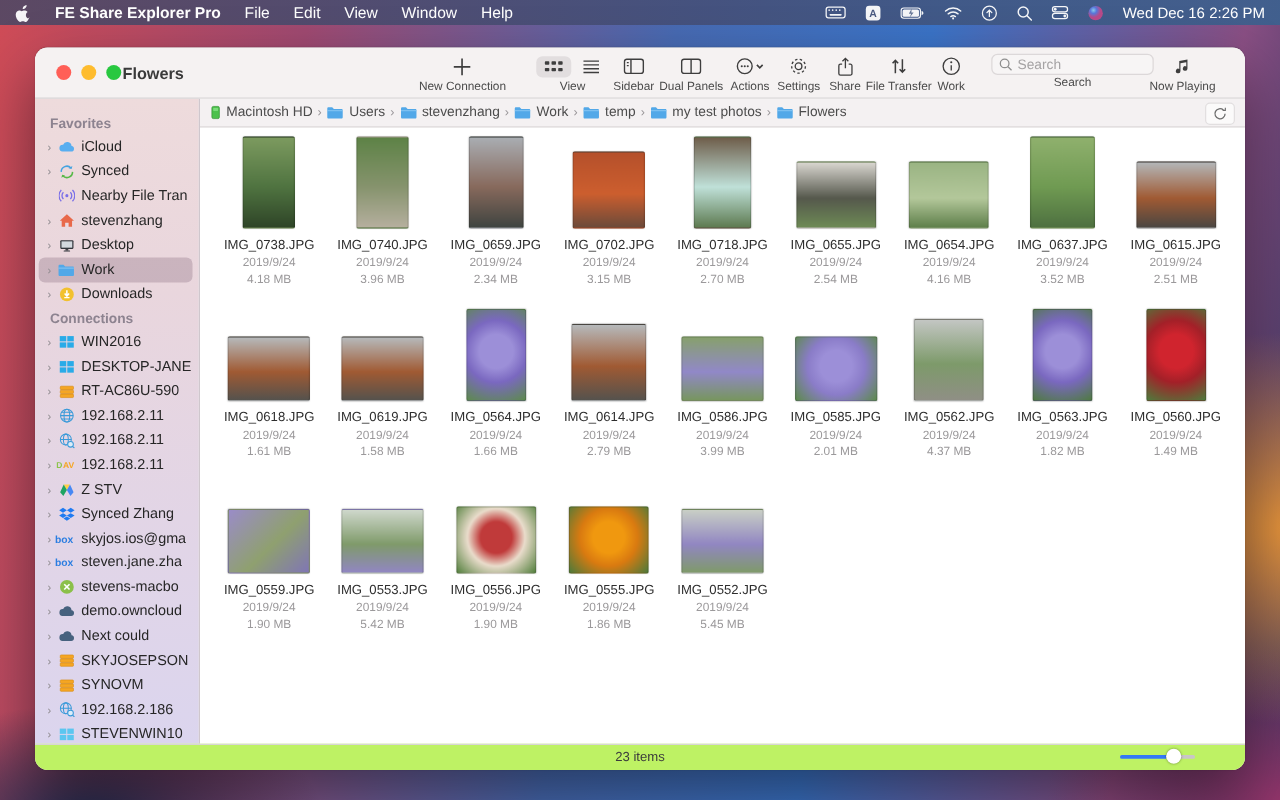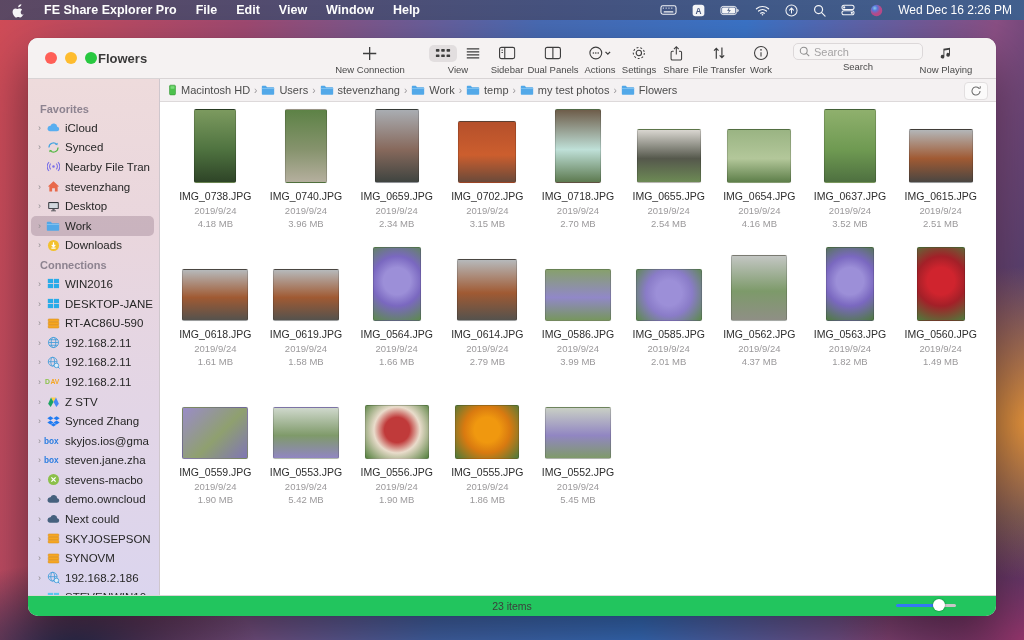--- a/index.html
+++ b/index.html
@@ -10,21 +10,21 @@
       radial-gradient(26% 20% at 7% 102%, #1f2a4e 0%, rgba(31,42,78,0) 70%),
       radial-gradient(30% 34% at 101% 66%, #e8953a 0%, rgba(232,149,58,0) 72%),
       radial-gradient(26% 28% at 100% 100%, #93356b 0%, rgba(147,53,107,0) 70%),
       linear-gradient(100deg, #d04c57 0%, #a04a72 22%, #486bb4 48%, #3b74c8 66%, #8a4f84 88%, #30355e 100%);}
   
   .menubar{position:absolute;left:0;top:0;width:100%;height:20px;display:flex;align-items:center;
     padding:0 12px;box-sizing:border-box;color:#fff;font-size:12.5px;
     background:linear-gradient(90deg, rgba(82,72,100,.92), rgba(69,80,122,.92) 55%, rgba(60,97,143,.92));}
   .mb-left{display:flex;align-items:center;gap:19px;}
   .app-name{font-weight:700;}
-  .menu-item{cursor:default;font-weight:bold;}
+  .menu-item{cursor:default;}
   .mb-right{margin-left:auto;display:flex;align-items:center;gap:15px;}
   .mb-icon{display:flex;align-items:center;opacity:.95;}
   .clock{font-size:12px;white-space:nowrap;}
   
   .window{position:absolute;left:28px;top:38px;width:968px;height:578px;border-radius:10px;
     background:#fff;box-shadow:0 22px 50px rgba(0,0,0,.45), 0 0 1px rgba(0,0,0,.3);
     overflow:hidden;display:flex;flex-direction:column;justify-content:space-between;}
   .titlebar{height:40px;min-height:40px;background:#f5f2f2;border-bottom:1px solid #d8d4d5;position:relative;}
   .lights{position:absolute;left:17px;top:14px;display:flex;gap:8px;}
   .light{width:12px;height:12px;border-radius:50%;}
@@ -34,21 +34,21 @@
   .tb-icon{height:20px;display:flex;align-items:center;gap:2px;}
   .tb-label{font-size:9.5px;color:#4a4a4a;margin-top:1px;}
   .seg{display:flex;align-items:center;gap:2px;}
   .seg-btn{padding:2px 6px;border-radius:5px;display:flex;align-items:center;}
   .seg-btn.sel{background:#e2dedf;}
   .search-field{width:130px;height:17px;background:#f7f5f5;border:1px solid #dcd8d9;border-radius:5px;
     display:flex;align-items:center;padding:0 5px;gap:4px;box-sizing:border-box;}
   .search-ph{font-size:11px;color:#a5a3a4;}
   
   .mid{flex:1;display:flex;min-height:0;}
-  .sidebar{width:132px;min-width:132px;box-sizing:border-box;padding-top:20px;overflow:hidden;
+  .sidebar{width:132px;min-width:132px;box-sizing:border-box;padding-top:10px;overflow:hidden;
     background:linear-gradient(180deg,#eedbdc 0%,#e9d6dd 30%,#e2d5e6 65%,#dbd5ee 100%);
     border-right:1px solid #cfc7cd;}
   .sec-title{font-size:11px;color:#8d8390;font-weight:700;padding:4px 0 3px 12px;}
   .sb-row{height:19.6px;display:flex;align-items:center;margin:0 5px 0 3px;padding-left:4px;border-radius:5px;}
   .sb-row.sel{background:rgba(118,90,112,.28);}
   .sb-chev{width:9px;font-size:9px;color:#8e8a8e;text-align:center;flex:none;}
   .sb-ic{width:18px;display:flex;justify-content:center;align-items:center;flex:none;}
   .sb-label{margin-left:3px;font-size:11.5px;color:#262626;white-space:nowrap;overflow:hidden;}
   .col-right{flex:1;display:flex;flex-direction:column;min-width:0;}
   .pathbar{height:22px;min-height:22px;background:#f4f1f2;border-bottom:1px solid #ddd9da;
@@ -58,21 +58,21 @@
   .refresh-btn{position:absolute;right:8px;top:3px;width:22px;height:16px;border-radius:4px;
     background:#fbfafa;border:1px solid #e2dfe0;display:flex;align-items:center;justify-content:center;}
   .content{flex:1;background:#fff;overflow:hidden;display:grid;grid-template-columns:repeat(9,1fr);
     grid-auto-rows:138px;padding:4px 10px;box-sizing:border-box;align-content:start;}
   .card{display:flex;flex-direction:column;align-items:center;cursor:default;}
   .thumb-wrap{height:77px;display:flex;align-items:flex-end;justify-content:center;}
   .thumb{border:1px solid rgba(0,0,0,.14);border-radius:2px;box-shadow:0 0 1px rgba(0,0,0,.15);}
   .fname{font-size:10.5px;color:#2e2e2e;margin-top:7px;white-space:nowrap;}
   .fmeta{font-size:9.5px;color:#9b999b;margin-top:2.5px;}
   
-  .statusbar{height:20px;min-height:20px;background:#22c55e;border-top:1px solid #d9d5d6;
+  .statusbar{height:20px;min-height:20px;background:#bef264;border-top:1px solid #d9d5d6;
     position:relative;display:flex;align-items:center;padding-left:28px;}
   .items-count{position:absolute;left:50%;transform:translateX(-50%);font-size:10.5px;color:#3c3c3c;}
   .zoom-slider{position:absolute;right:40px;top:8px;width:60px;height:3px;border-radius:2px;
     background:linear-gradient(90deg,#3478f6 0%,#3478f6 62%,#c9c6c7 62%,#c9c6c7 100%);}
   .zoom-knob{position:absolute;left:62%;top:-5px;width:12px;height:12px;border-radius:50%;background:#fff;
     box-shadow:0 0 2px rgba(0,0,0,.45);}
 </style>
 </head>
 <body>
 

